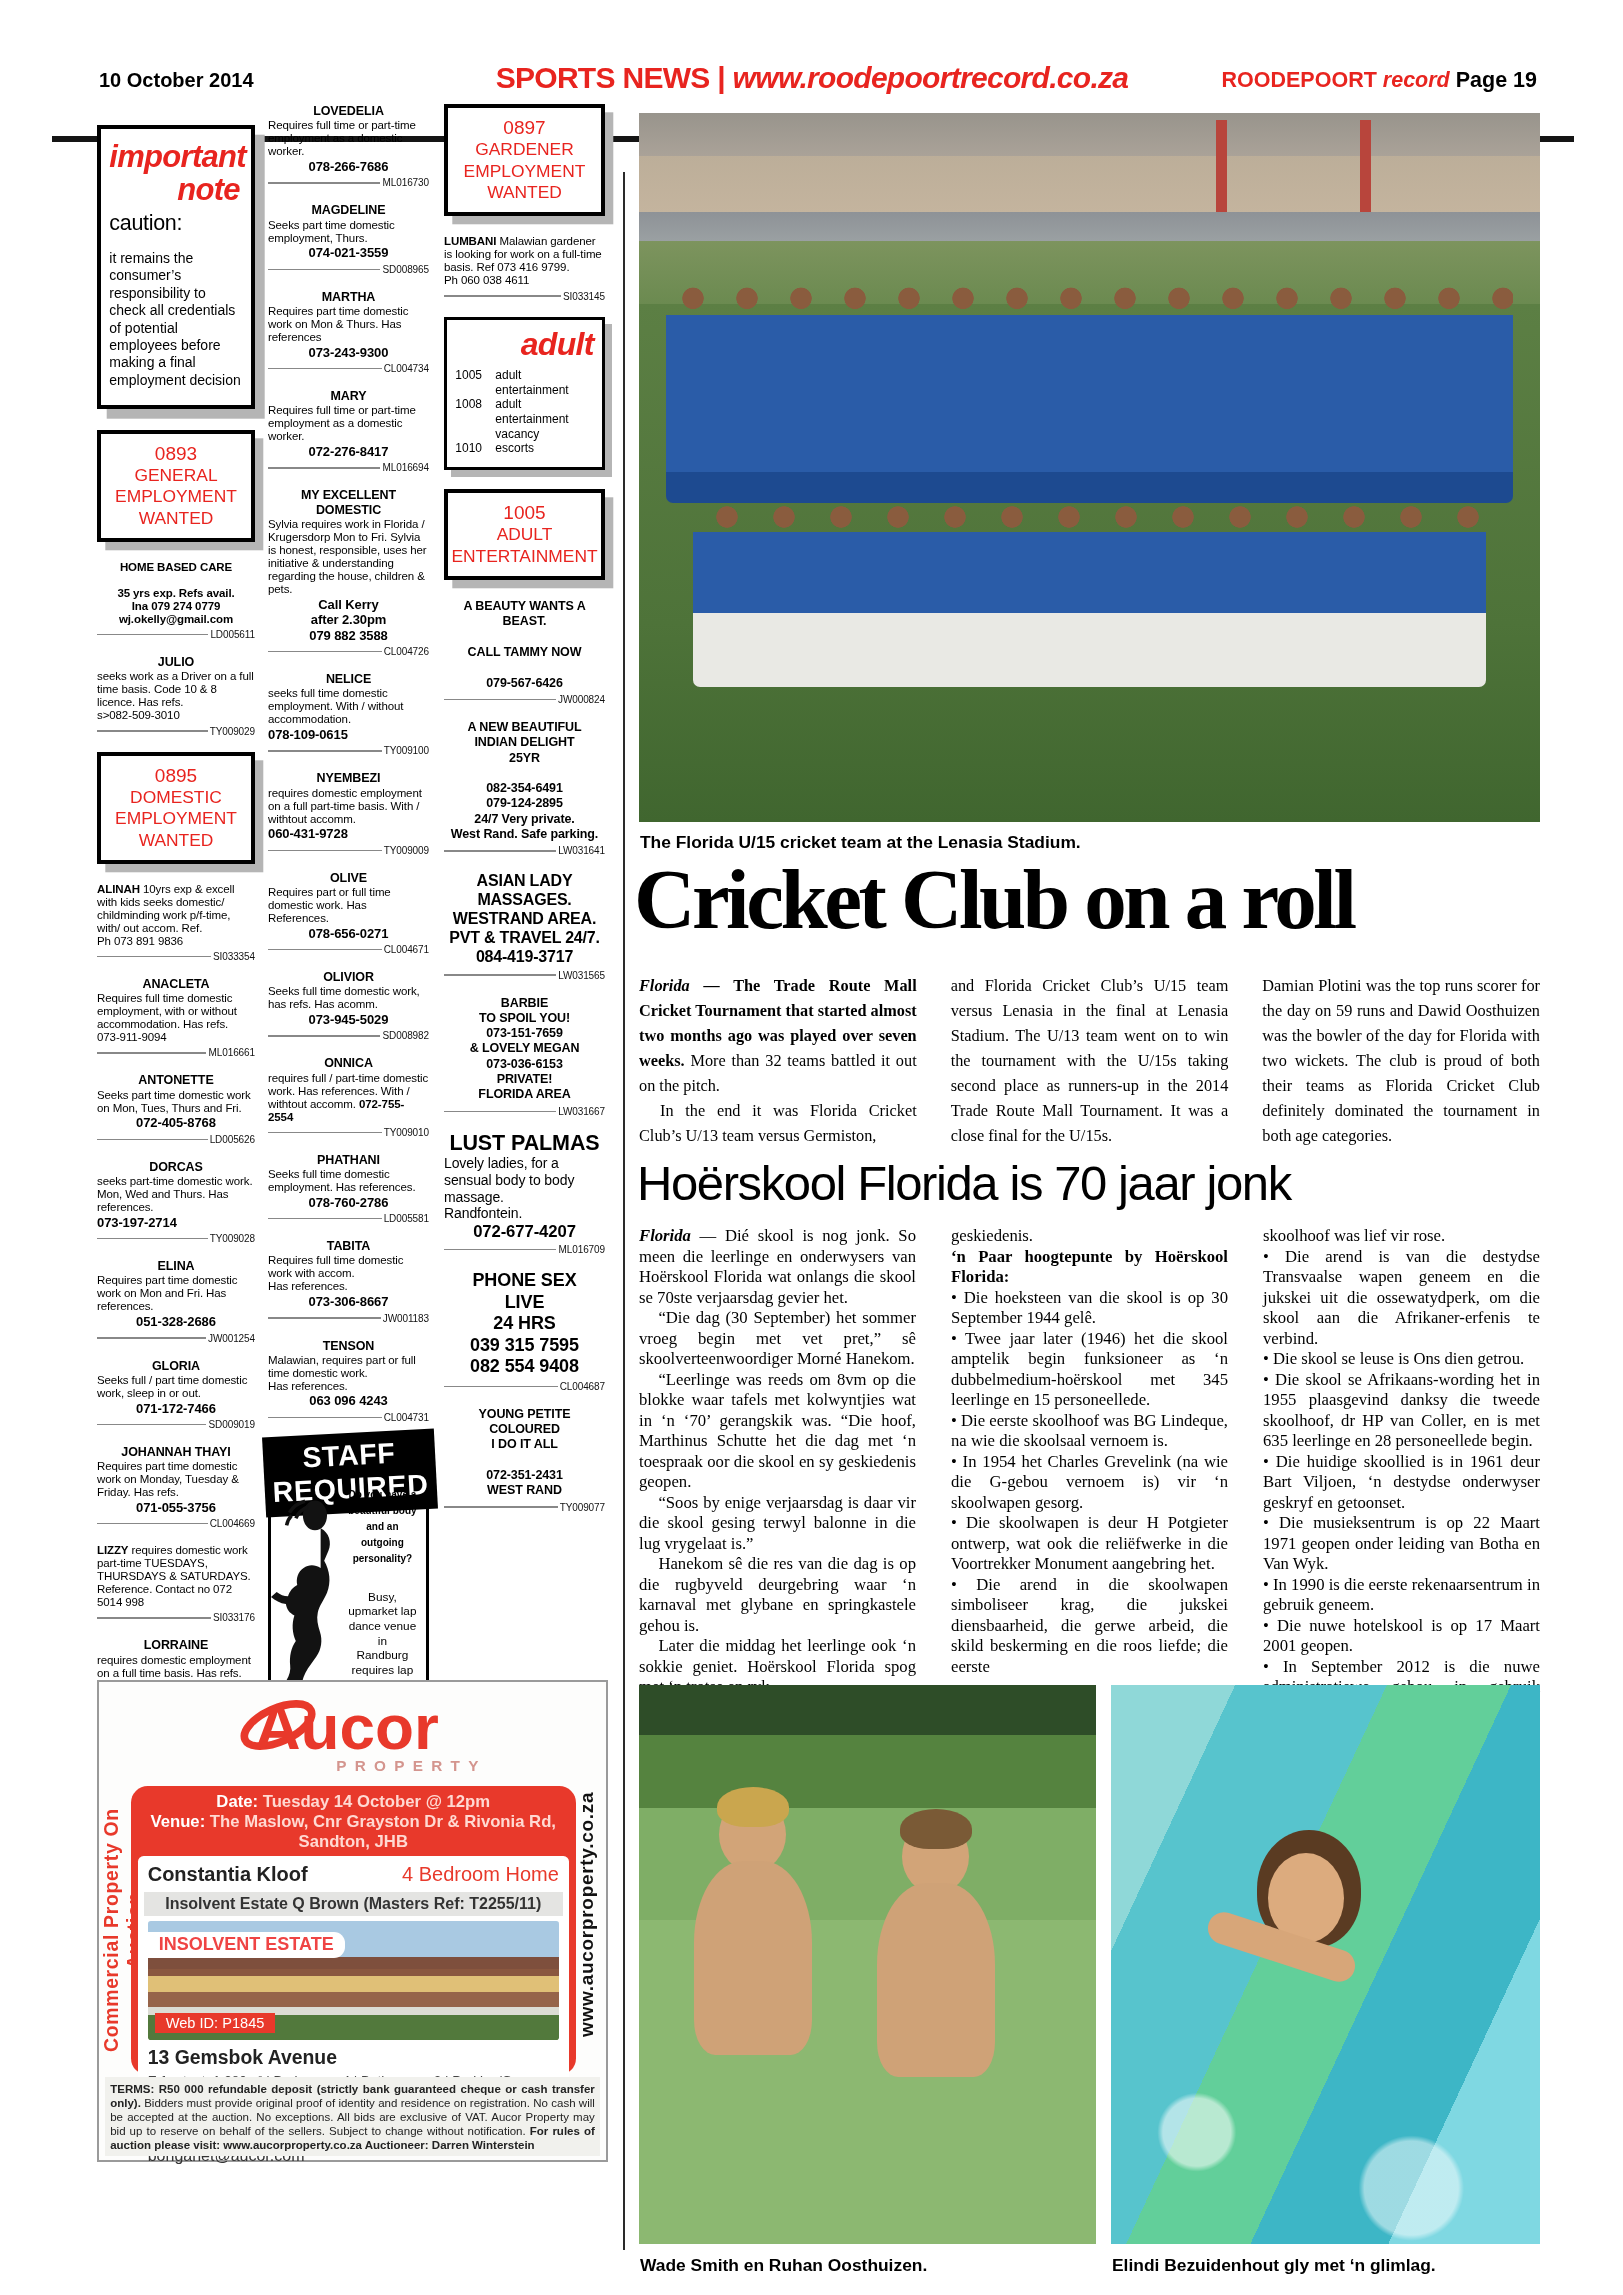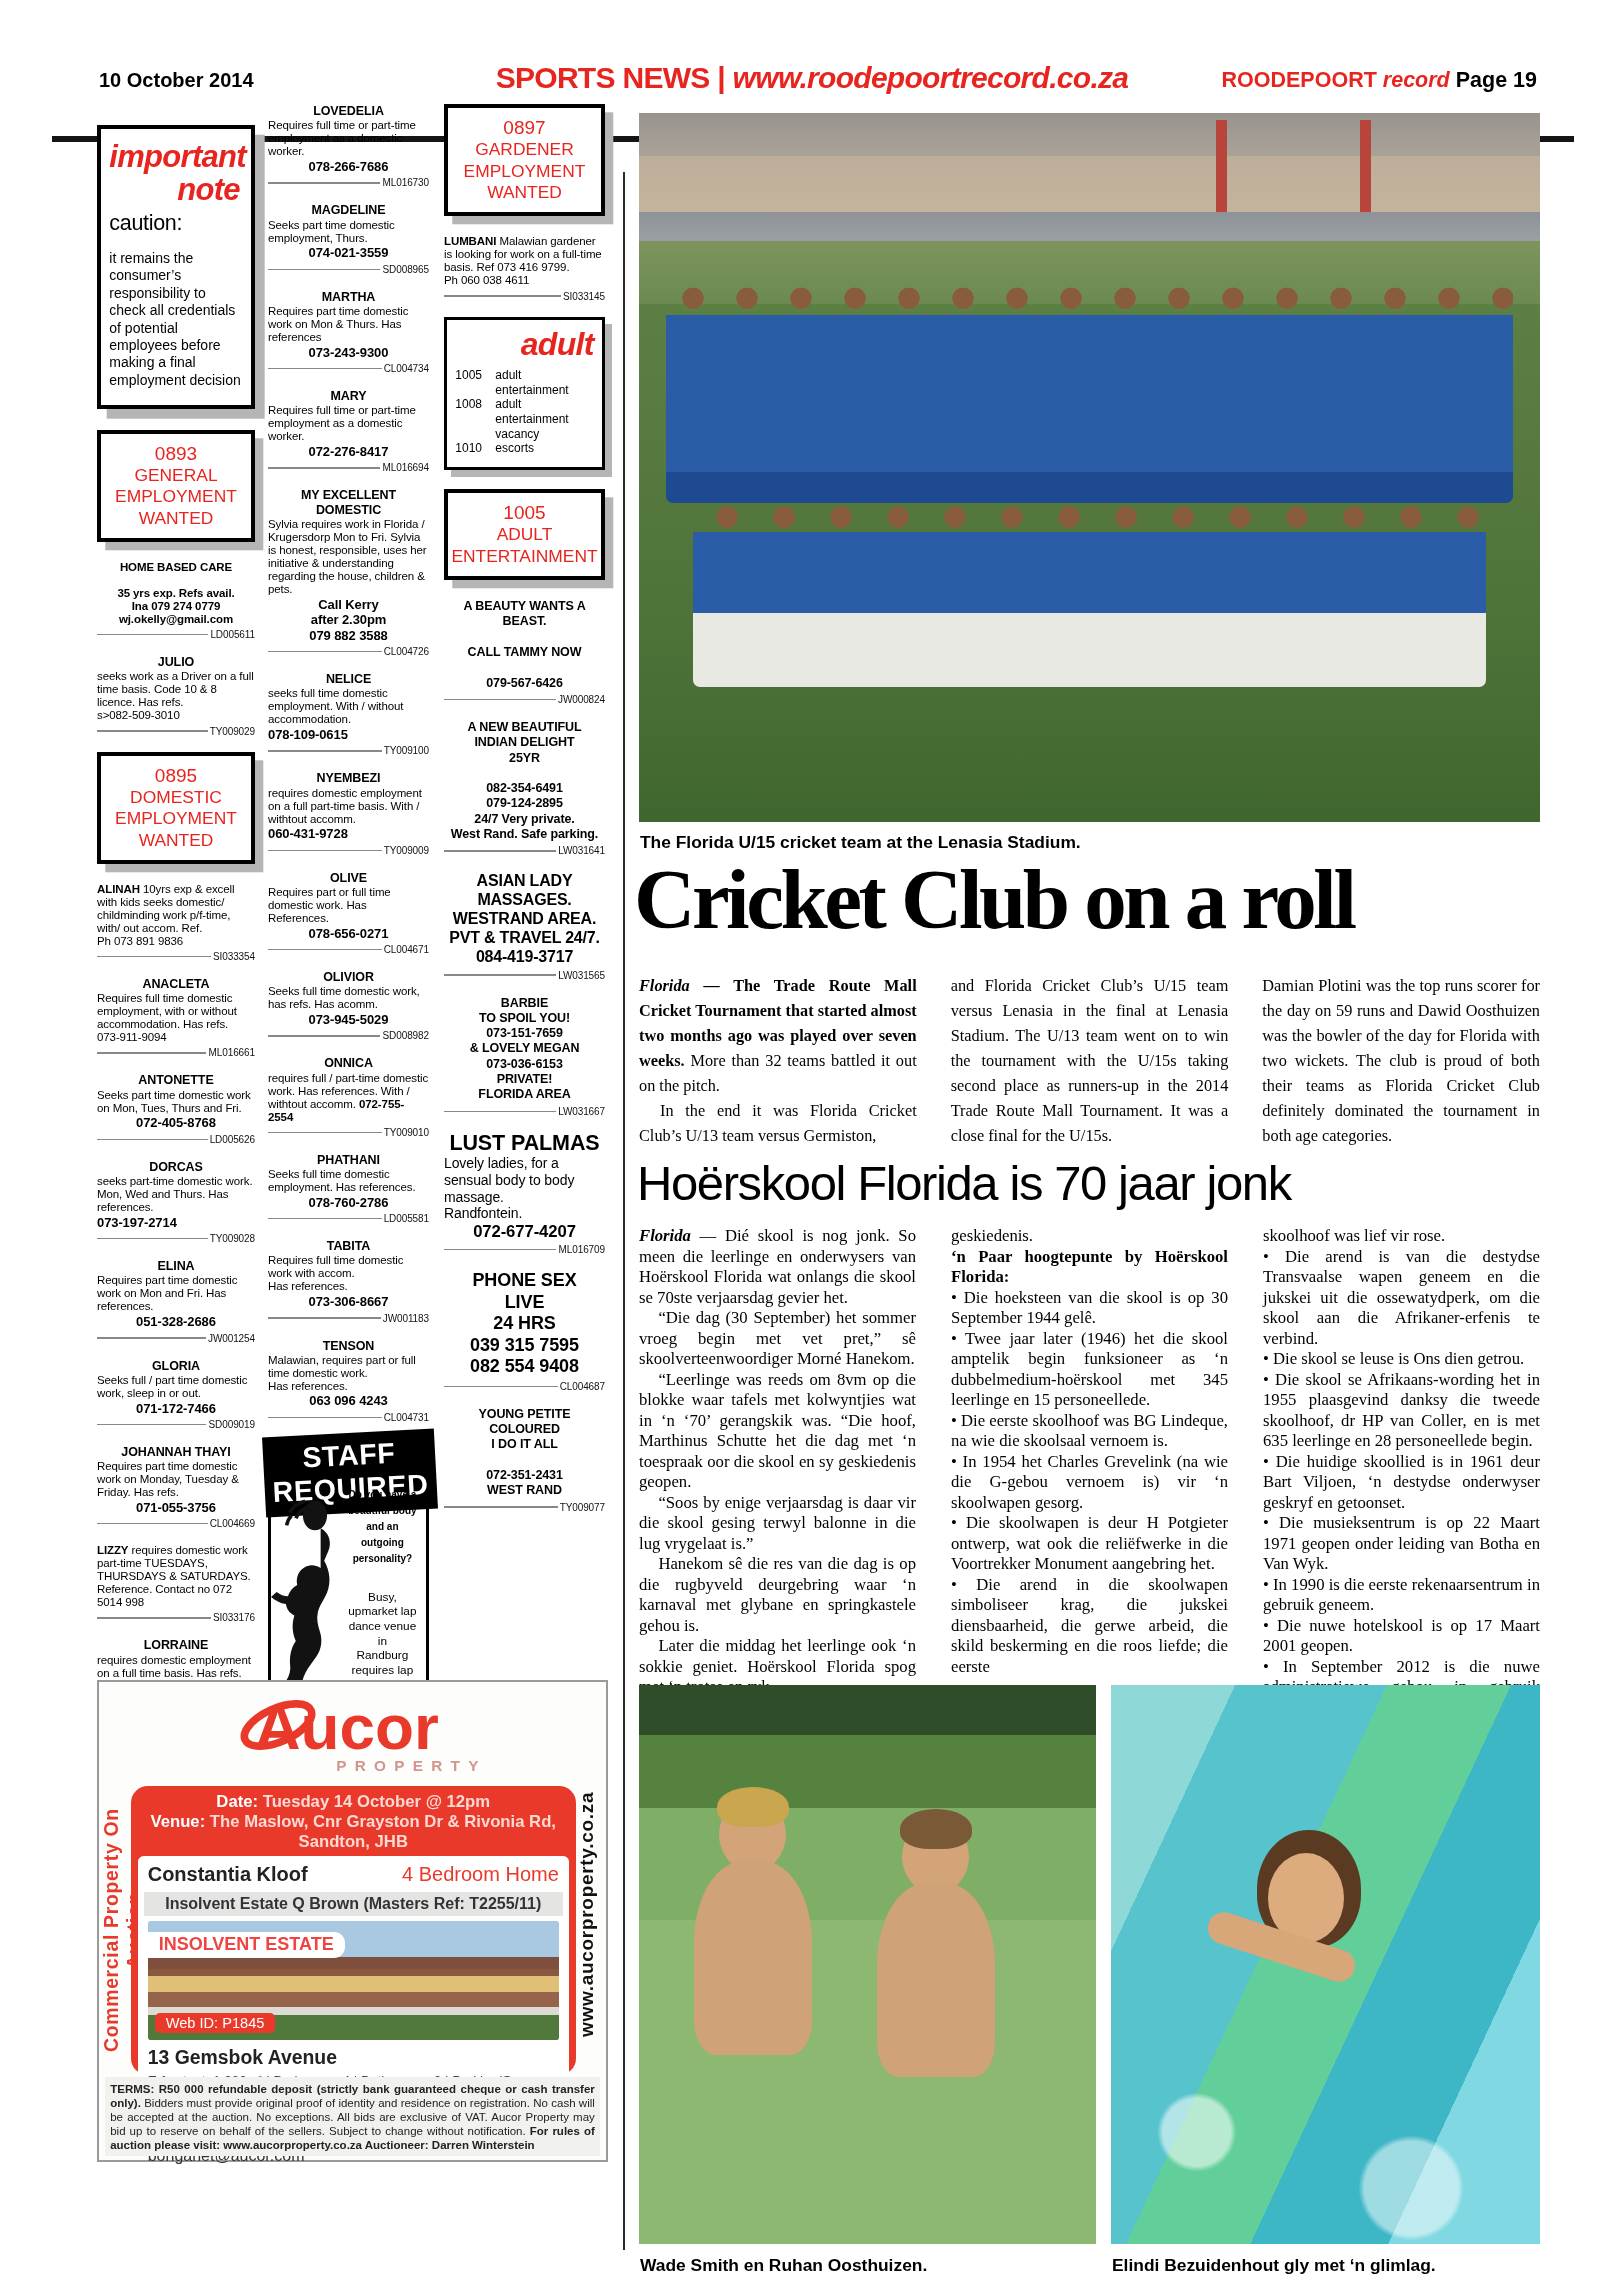--- a/index.html
+++ b/index.html
@@ -113,21 +113,21 @@
   .au-line{color:#fff;text-align:center;font-size:16.7px;font-weight:bold;line-height:20px}
   .au-line .val{color:#ffd9d2;font-weight:bold}
   .au-card{background:#fff;border-radius:5.6px;margin-top:4.2px;padding:7px 9.7px 5.6px;height:244px}
   .au-trow{display:flex;justify-content:space-between;font-size:20px;line-height:23.6px}
   .au-trow .t{font-weight:bold;color:#222}
   .au-trow .s{color:#e8392b}
   .au-estate{background:#e4e4e2;text-align:center;font-weight:bold;font-size:16px;color:#333;margin:5.6px -4.2px;padding:2.8px 0}
   .au-photo{position:relative;height:119px;border-radius:2.8px;overflow:hidden;
     background:linear-gradient(180deg,#a9c9e2 0 30%,#7e4f3d 30% 40%,#8a573f 40% 46%,#e0c077 46% 60%,#96644a 60% 72%,#dcdcd4 72% 79%,#52793c 79% 100%)}
   .au-badge{position:absolute;left:0;top:11px;background:#fff;color:#ef4444;font-weight:bold;font-size:18px;padding:2.1px 11px 2.8px;border-radius:0 11px 11px 0}
-  .au-webid{position:absolute;left:7px;bottom:7px;background:#e8392b;color:#fff;font-size:14.6px;padding:2.1px 11px;border-radius:5px}
+  .au-webid{position:absolute;left:7px;bottom:7px;background:#e8392b;color:#fff;font-size:14.6px;padding:2.1px 11px;border-radius:0}
   .au-addr{font-weight:bold;font-size:19.4px;margin-top:5.6px;color:#222}
   .au-specs{font-size:13.5px;line-height:17.4px;color:#444;margin-top:2.8px}
   .au-agent{font-size:16px;margin-top:5.6px;color:#333}
   .au-agent .nm{color:#e8392b;font-weight:bold}
   .au-agent .phn{color:#e8392b}
   .au-vleft{position:absolute;left:1.4px;top:104px;bottom:85px;width:29px;color:#e8392b;font-weight:bold;font-size:19.4px;
     writing-mode:vertical-rl;transform:rotate(180deg);text-align:center;letter-spacing:0.7px}
   .au-vright{position:absolute;right:0px;top:97px;bottom:111px;width:30.5px;color:#111;font-weight:bold;font-size:19px;
     writing-mode:vertical-rl;transform:rotate(180deg);text-align:center;letter-spacing:0.7px}
   .au-terms{position:absolute;left:5.6px;right:5.6px;bottom:4.2px;font-size:11.5px;line-height:14px;text-align:justify;color:#222;background:#f1f1ed;padding:4.2px 5.6px}

